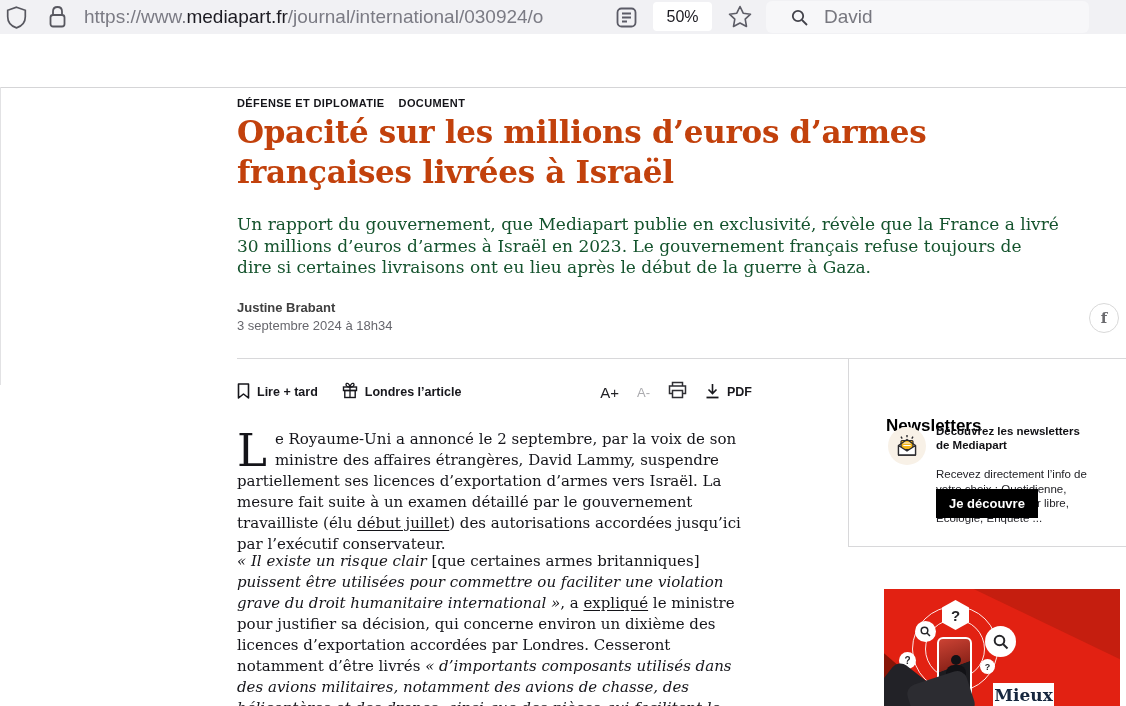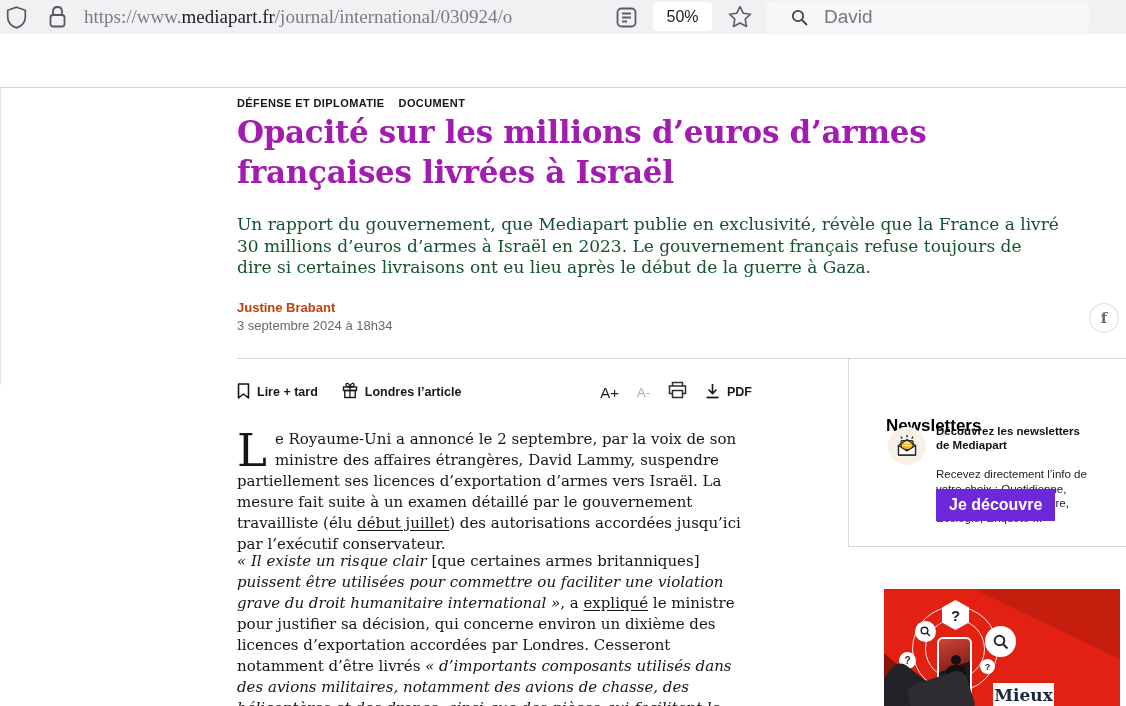--- a/index.html
+++ b/index.html
@@ -4,38 +4,38 @@
 <style>
   * { margin:0; padding:0; box-sizing:border-box; }
   html,body { width:1126px; height:706px; }
   body { background:#fff; font-family:"Liberation Sans", sans-serif; overflow:hidden; position:relative; }
   .abs { position:absolute; }
 
   
   .chrome { left:0; top:0; width:1126px; height:34px; background:#f1f1f4; }
   .chrome svg { display:block; }
   .url-field { left:84px; top:0; width:527px; height:34px; line-height:34px;
-               font-size:19px; white-space:nowrap; overflow:hidden; color:#7b7b84;font-family:Liberation Serif, serif; }
+               font-size:19px; white-space:nowrap; overflow:hidden; color:#7b7b84; }
   .url-domain { color:#1c1b22; }
   .zoom-chip { left:653px; top:2px; width:59px; height:29px; background:#fff; border-radius:4px;
                font-size:16px; color:#1c1b22; text-align:center; line-height:29px; }
   .search-field { left:766px; top:1px; width:323px; height:32px; background:#f7f7f9; border-radius:6px; }
   .search-placeholder { left:824px; top:1px; height:32px; line-height:32px; font-size:19px; color:#77777f; }
 
   
   .rule { background:#d8d8da; }
 
   
   .kicker { left:237px; top:97px; display:flex; gap:14px; font-size:11px; font-weight:bold;
             letter-spacing:.4px; color:#141419; }
   .title { left:237px; top:112px; width:694px; font-family:"DejaVu Serif", serif; font-weight:bold;
-           font-size:31px; line-height:40px; letter-spacing:-.3px; color:#a21caf; }
+           font-size:31px; line-height:40px; letter-spacing:-.3px; color:#c2410c; }
   .standfirst { left:237px; top:214px; width:824px; font-family:"DejaVu Serif", serif;
                 font-size:17px; line-height:21.5px; color:#14532d; }
-  .author { left:237px; top:300px; font-size:13px; font-weight:bold; color:#c2410c; text-decoration:none; }
+  .author { left:237px; top:300px; font-size:13px; font-weight:bold; color:#404040; text-decoration:none; }
   .date { left:237px; top:318px; font-size:13px; color:#67676d; }
   .fb-btn { left:1089px; top:303px; width:30px; height:30px; border:1px solid #d9d9d9; border-radius:50%;
             background:#fff; display:flex; align-items:center; justify-content:center;
             font-family:"DejaVu Serif", serif; font-weight:bold; font-size:15px; color:#6b6b6f; }
 
   
   .actions { left:237px; top:380px; width:515px; height:24px; display:flex;
              justify-content:space-between; align-items:center; }
   .act-group { display:flex; align-items:center; gap:24px;justify-content:space-between; }
   .act-group.right { gap:18px; }
@@ -52,21 +52,21 @@
   .it { font-style:italic; }
   .lnk { color:inherit; text-decoration:underline; text-underline-offset:2px; }
 
   
   .nl-heading { left:886px; top:393px; font-size:17px; font-weight:bold; color:#000000;margin-top:23px; }
   .nl-icon { left:888px; top:427px; width:38px; height:38px; border-radius:50%; background:#f8f1e7;
              display:flex; align-items:center; justify-content:center; }
   .nl-body { left:936px; top:424px; width:158px; }
   .nl-title { font-size:11.5px; font-weight:bold; line-height:14px; color:#101014; margin-bottom:15px; }
   .nl-desc { font-size:11.5px; line-height:14.5px; color:#222227; }
-  .nl-cta { left:936px; top:489px; background:#6d28d9; color:#fff; font-size:16px; font-weight:bold;
+  .nl-cta { left:936px; top:489px; background:#000000; color:#fff; font-size:13px; font-weight:bold;
             padding:7px 13px; border:none; cursor:pointer; }
 
   
   .ad { left:884px; top:589px; width:236px; height:117px; background:#e22112; overflow:hidden; cursor:pointer; }
   .ad > div { position:absolute; }
   .ad-wedge { inset:0; background:#c51e0f; clip-path:polygon(38% 0, 100% 0, 100% 60%); }
   .ad-corner { inset:0; background:#871507; clip-path:polygon(0 55%, 26% 100%, 0 100%); }
   .ad-arc { border:1.5px solid rgba(255,255,255,.9); border-radius:50%; }
   .arc1 { left:28px; top:17px; width:86px; height:86px; }
   .arc2 { left:41px; top:30px; width:60px; height:60px; }

